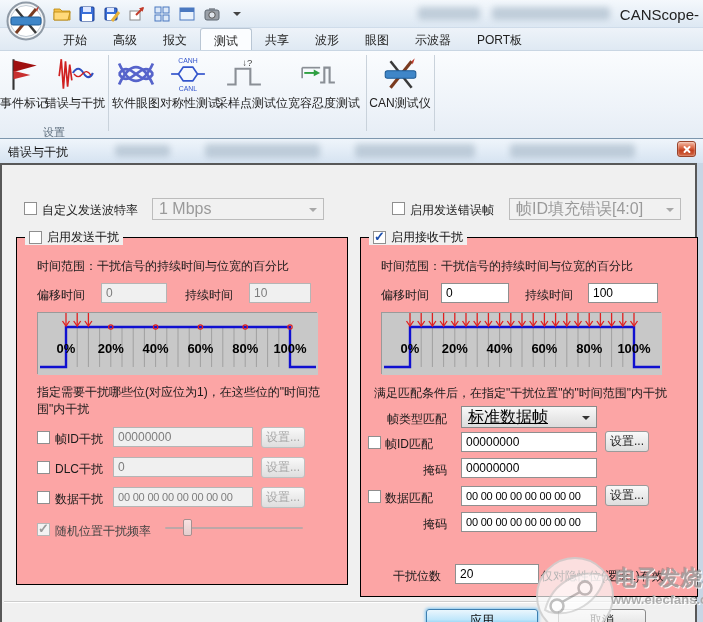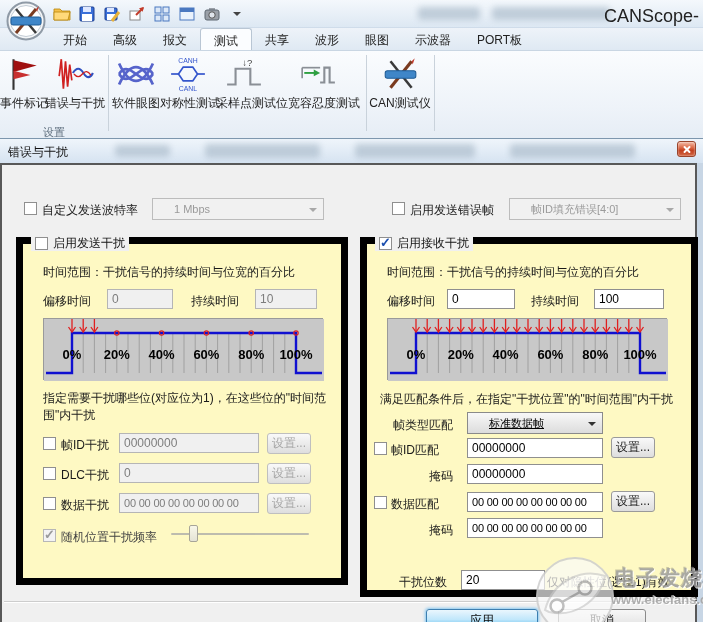--- a/index.html
+++ b/index.html
@@ -6,21 +6,21 @@
   html,body{width:703px;height:622px;overflow:hidden;background:#fff;}
   #app{position:relative;width:703px;height:622px;background:#c8d6e5;font-size:12px;color:#1a1a1a;}
 
   
   .titlebar{position:absolute;left:0;top:0;width:703px;height:28px;
     background:linear-gradient(#f4f8fc,#dde8f3);border-bottom:1px solid #cfdcea;}
   .app-logo{position:absolute;left:6px;top:1px;width:40px;height:40px;z-index:5;cursor:pointer;}
   .qat{position:absolute;left:52px;top:4px;display:flex;gap:5px;align-items:center;}
   .qat .qicon{width:20px;height:20px;display:flex;align-items:center;justify-content:center;cursor:pointer;}
   .chev{width:0;height:0;border:4px solid transparent;border-top-color:#444;margin-top:4px;}
-  .win-title{position:absolute;right:4px;top:6px;font-size:18px;color:#222;white-space:nowrap;}
+  .win-title{position:absolute;right:4px;top:6px;font-size:15px;color:#222;white-space:nowrap;}
   .blob{position:absolute;background:#a9bac9;border-radius:3px;filter:blur(3px);opacity:.65;}
 
   .tabrow{position:absolute;left:0;top:28px;width:703px;height:22px;
     background:linear-gradient(#eef3f9,#dfe9f3);display:flex;padding-left:50px;}
   .tab{padding:4px 13px 3px;font-size:12px;color:#222;cursor:pointer;white-space:nowrap;}
   .tab.active{background:#fbfdff;border:1px solid #b9c6d4;border-bottom:none;border-radius:3px 3px 0 0;}
 
   .ribbon{position:absolute;left:0;top:50px;width:703px;height:88px;
     background:linear-gradient(#fafcfe,#eef3f9 65%,#e6edf5);border-top:1px solid #c9d6e3;}
   .rsep{position:absolute;top:4px;width:1px;height:76px;background:#c9d2db;}
@@ -48,30 +48,30 @@
   .cb{position:absolute;width:13px;height:13px;background:#fff;border:1px solid #8f8f8f;cursor:pointer;}
   .cb.checked::after{content:"\2713";position:absolute;left:0;top:-3px;font-size:13px;font-weight:bold;color:#1c4fae;}
   .cb.dis{background:#f3f3f3;border-color:#b7b7b7;}
   .cb.dis.checked::after{color:#9a9a9a;}
 
   .tin{position:absolute;height:20px;border:1px solid #8f8f8f;background:#fff;font-size:12px;padding:0 4px;color:#000;}
   .tin.small-font{font-size:11px;letter-spacing:-0.2px;}
   .tin.dis{background:#f0f0f0;color:#7d7d7d;border-color:#b5b5b5;}
 
   .combo{position:absolute;height:22px;border:1px solid #8a8a8a;background:linear-gradient(#f8f8f8,#dcdcdc);
-    font-size:11px;line-height:20px;padding-left:21px;cursor:pointer;color:#000;}
+    font-size:16px;line-height:20px;padding-left:6px;cursor:pointer;color:#000;}
   .combo .arr{position:absolute;right:6px;top:9px;width:0;height:0;border:4px solid transparent;border-top-color:#333;}
   .combo.dis{background:#f1f1f1;color:#9a9a9a;border-color:#bcbcbc;}
   .combo.dis .arr{border-top-color:#a8a8a8;}
 
   .sbtn{position:absolute;width:44px;height:21px;border:1px solid #9a9a9a;border-radius:3px;
     background:linear-gradient(#f9f9f9,#dedede);font-size:12px;text-align:center;line-height:19px;color:#222;cursor:pointer;}
   .sbtn.dis{color:#a6a6a6;border-color:#bfbfbf;}
 
-  .gbox{position:absolute;border:7px solid #000000;background:#fef9c3;}
+  .gbox{position:absolute;border:1px solid #000000;background:#fca5a5;}
   .ghead{position:absolute;top:-8px;left:8px;background:#f0f0f0;padding:0 4px;height:15px;display:flex;gap:5px;align-items:center;}
   .ghead .cb{position:relative;flex:none;}
   .ghead .gtitle{font-size:12px;color:#111;white-space:nowrap;}
 
   .graph{position:absolute;border:1px solid #9a9a9a;}
   .graph svg{display:block;}
 
   .slider{position:absolute;height:18px;}
   .slider .track{position:absolute;left:0;right:0;top:8px;height:2px;background:#a8a8a8;border-radius:1px;}
   .slider .handle{position:absolute;left:13%;top:0;width:9px;height:17px;background:linear-gradient(#f7f7f7,#dcdcdc);

